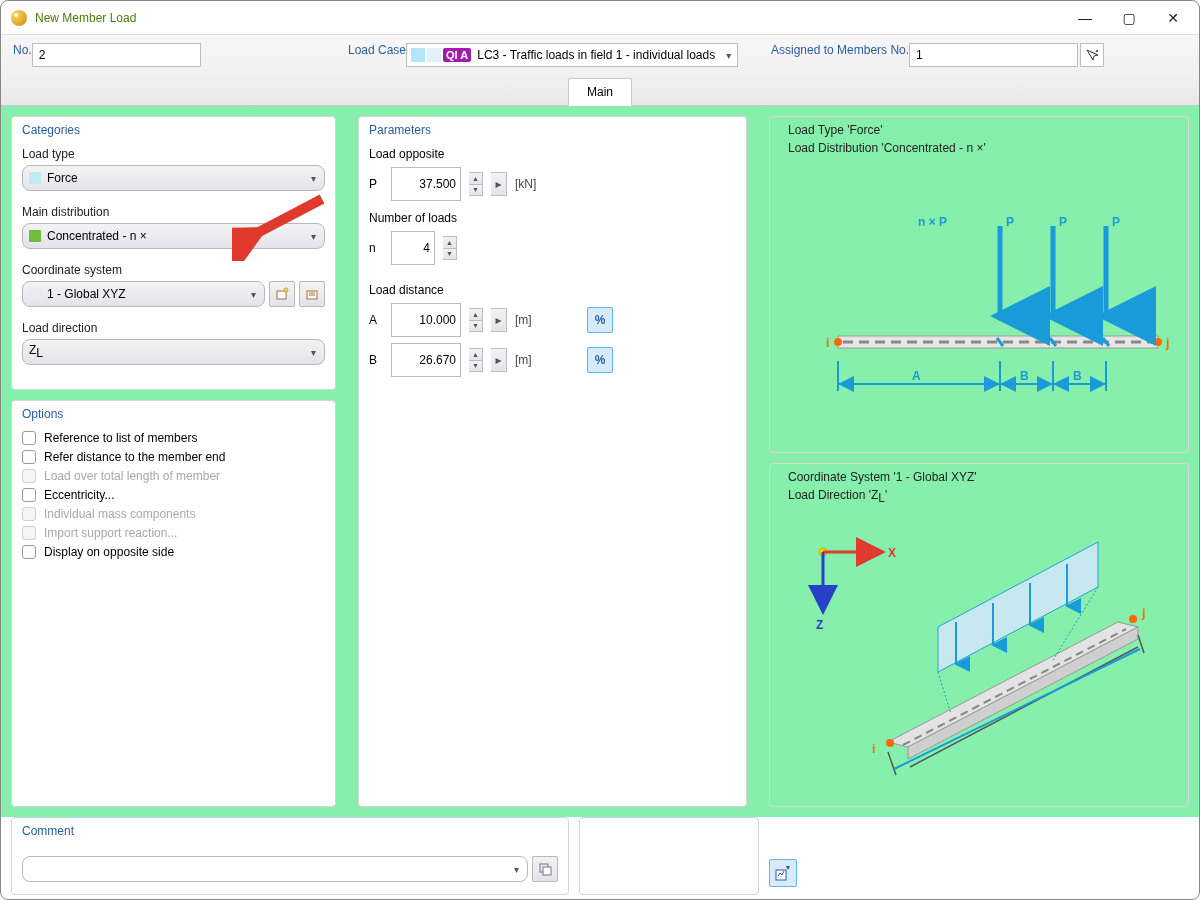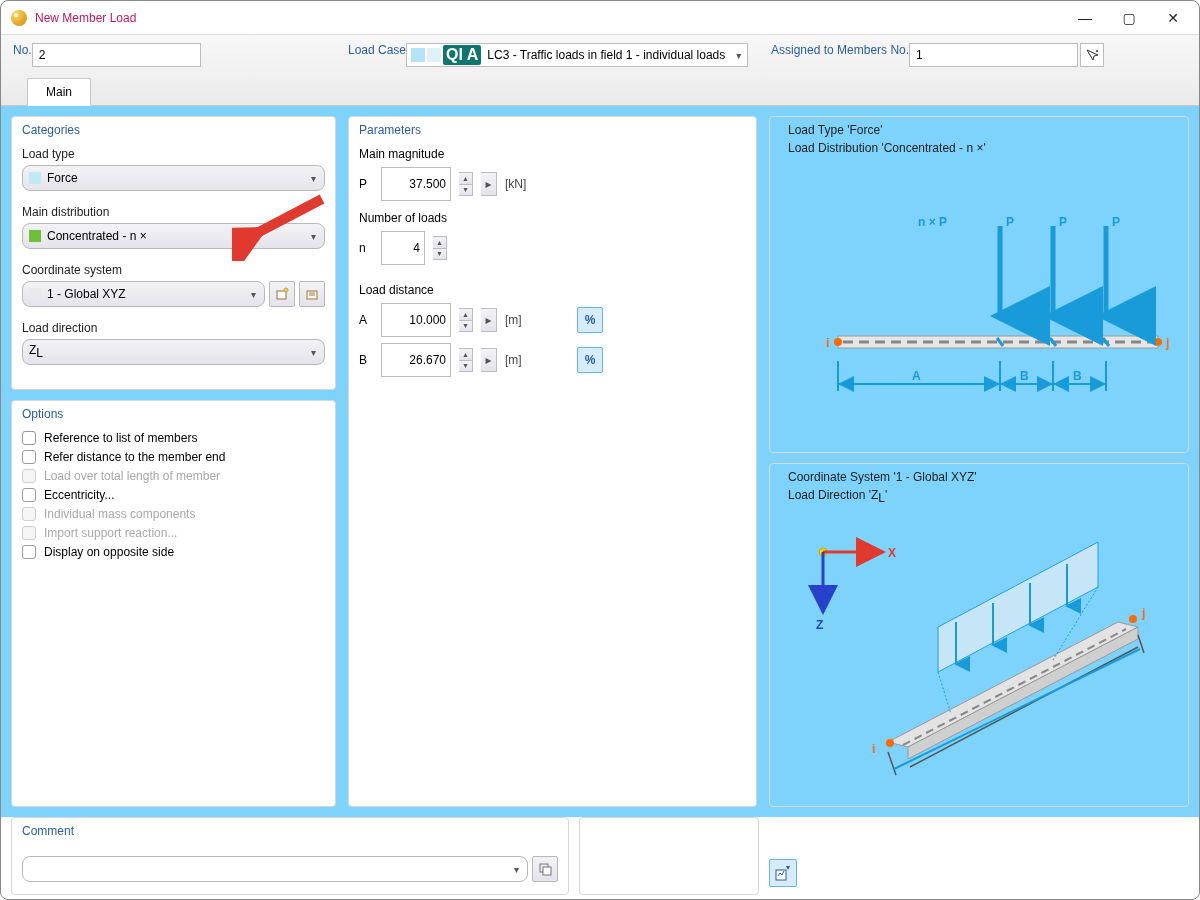--- a/index.html
+++ b/index.html
@@ -1,46 +1,46 @@
 <!DOCTYPE html>
 <html><head>
 <meta charset="utf-8">
 <style>
   * { box-sizing: border-box; font-family: "Segoe UI", Tahoma, sans-serif; font-size: 12px; }
   html, body { margin: 0; padding: 0; background: #fff; }
   .window { width: 1200px; height: 900px; border: 1px solid #888; border-radius: 8px; overflow: hidden; display: flex; flex-direction: column; background: #fff; position: relative; }
   .titlebar { height: 34px; display: flex; align-items: center; padding: 0 4px 0 10px; border-bottom: 1px solid #ddd; }
   .titlebar .ticon { width: 16px; height: 16px; border-radius: 50%; background: radial-gradient(circle at 30% 30%, #ffd76a, #c88a00); margin-right: 8px; position:relative; }
   .titlebar .ticon:after{content:"";position:absolute;left:3px;top:3px;width:4px;height:4px;border-radius:50%;background:#fff8e0;}
-  .titlebar .title { flex: 1; color: #be185d; }
+  .titlebar .title { flex: 1; color: #4d7c0f; }
   .winbtns { display: flex; }
   .winbtn { width: 44px; height: 30px; display: flex; align-items: center; justify-content: center; font-size: 14px; color: #222; border-radius:4px;}
 
   .toprow { display: flex; gap: 10px; padding: 8px 10px 10px 10px; background: linear-gradient(#f7f7f7,#f0f0f0); }
   .lbl-group { display: flex; flex-direction: row; }
   .lbl-group > label { color: #2a5d9e; font-size: 12px; margin-bottom: 2px; padding-left:2px;}
   .input-text { height: 24px; border: 1px solid #bcbcbc; background: #fff; padding: 0 6px; }
   .no-col { width: 325px; }
   .case-col { flex: 1; }
   .assigned-col { width: 420px; }
   .assigned-row{display:flex;gap:2px;}
   .assigned-row .input-text{flex:1;}
   .pick-btn{width:24px;height:24px;border:1px solid #bcbcbc;background:#fff;display:flex;align-items:center;justify-content:center;font-size:11px;color:#c33;}
 
   .loadcase-select { display:flex; align-items:center; border:1px solid #bcbcbc; background:#fff; height:24px; position:relative; padding:0 22px 0 4px;}
   .loadcase-select .sq{width:14px;height:14px;margin-right:2px;}
   .loadcase-select .sq.a{background:#b4e4f7;}
   .loadcase-select .sq.b{background:#dff1fa;}
-  .loadcase-select .tag{background:#0f766e;color:#fff;font-size:16px;font-weight:bold;padding:1px 3px;margin-right:6px;border-radius:2px;}
+  .loadcase-select .tag{background:#a21caf;color:#fff;font-size:11px;font-weight:bold;padding:1px 3px;margin-right:6px;border-radius:2px;}
   .drop-arrow{position:absolute;right:6px;top:50%;transform:translateY(-50%);font-size:10px;color:#555;}
 
-  .tabs { padding: 0 26px; background: linear-gradient(#f0f0f0,#e9e9e9); border-bottom:1px solid #c7c7c7;}
+  .tabs { padding: 0 2px; background: linear-gradient(#f0f0f0,#e9e9e9); border-bottom:1px solid #c7c7c7;text-align:center;}
   .tab { display:inline-block; padding: 6px 18px 6px 18px; background:#fff; border:1px solid #c7c7c7; border-bottom:1px solid #fff; position:relative; top:1px; border-radius:2px 2px 0 0;}
 
-  .body { flex:1; display:flex; gap:12px; padding:10px; background:#7dd3fc; }
+  .body { flex:1; display:flex; gap:22px; padding:10px; background:#86efac; }
   .col-left{width:325px; display:flex; flex-direction:column; gap:10px;}
   .col-mid{flex:1; display:flex; flex-direction:column; gap:10px;}
   .col-right{width:420px; display:flex; flex-direction:column; gap:10px;}
   .panel{border:1px solid #d6d6d6; border-radius:4px; background:#fff; padding:6px 10px 12px 10px;}
   .panel .p-title{color:#2a5d9e; margin:0 0 10px 0;}
   .fld{display:flex; flex-direction:column; margin-bottom:14px;}
   .fld>label{color:#222; margin-bottom:4px;}
   .dropdown{height:26px;border:1px solid #b8b8b8;background:linear-gradient(#f3f3f6,#e3e3ea);display:flex;align-items:center;padding:0 22px 0 6px;position:relative;border-radius:8px;}
   .dropdown .drop-arrow{right:8px;}
   .dropdown .sw{width:12px;height:12px;margin-right:6px;}
@@ -213,21 +213,21 @@
             <span class="chk"></span>
             <span>Display on opposite side</span>
           </div>
       </div>
     </div>
 
     <div class="col-mid">
       <div class="panel" style="flex:1;">
         <div class="p-title">Parameters</div>
 
-        <label>Main magnitude</label>
+        <label>Load opposite</label>
         <div class="param-row">
           <span class="pl">P</span>
           <input class="num-input" value="37.500" style="">
           <div class="spinner">
               <span>▲</span>
               <span>▼</span>
             </div>
           <div class="slide-arrow">
               <span>▸</span>
             </div>

